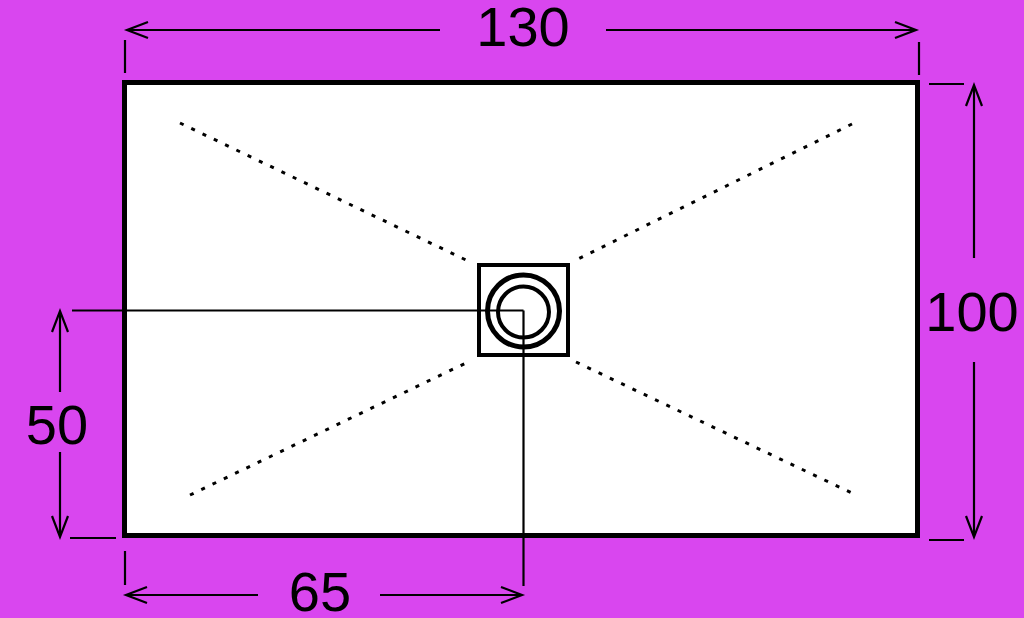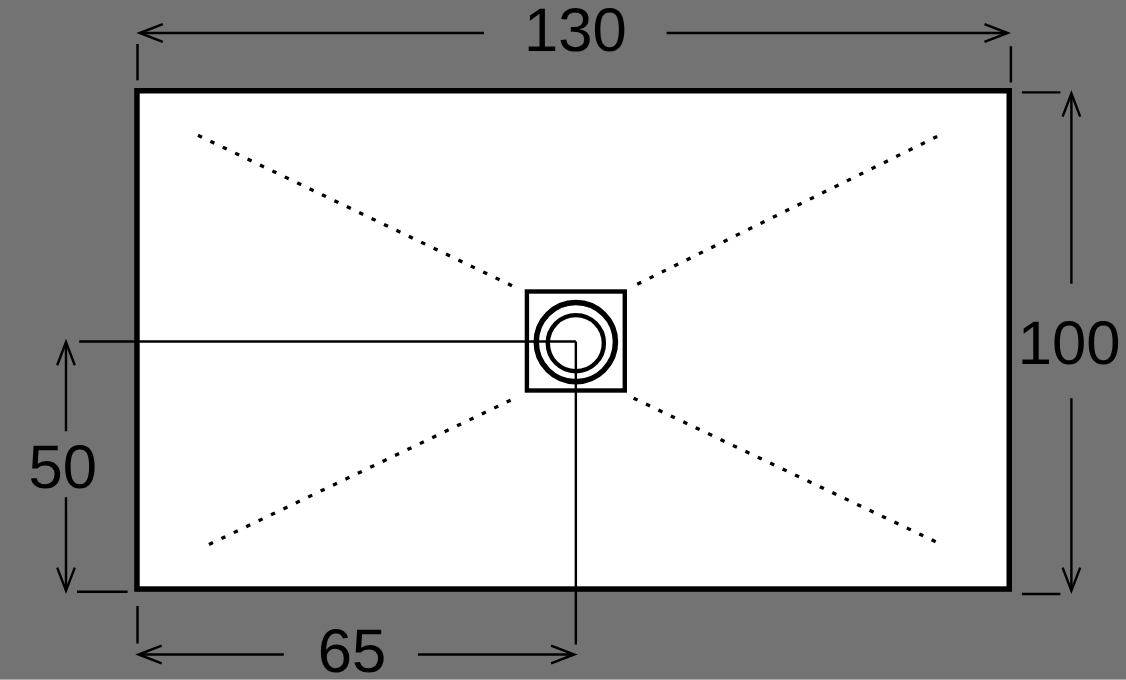--- a/index.html
+++ b/index.html
@@ -4,21 +4,21 @@
 <style>
   html, body {
     margin: 0;
     padding: 0;
     background: #ffffff;
   }
   .stage {
     position: relative;
     width: 1024px;
     height: 618px;
-    background: #737373;
+    background: #d946ef;
     overflow: hidden;
   }
   svg { display: block; }
   .outline     { fill: #ffffff; stroke: #000000; stroke-width: 5; }
   .drain-square{ fill: none; stroke: #000000; stroke-width: 4; }
   .ring-outer  { fill: none; stroke: #000000; stroke-width: 5; }
   .ring-inner  { fill: none; stroke: #000000; stroke-width: 4; }
   .dim         { stroke: #000000; stroke-width: 2.2; fill: none; }
   .arrow       { fill: none; stroke: #000000; stroke-width: 2.2; stroke-linejoin: miter; }
   .dotted      { stroke: #000000; stroke-width: 3; stroke-dasharray: 4 8.5; fill: none; }

